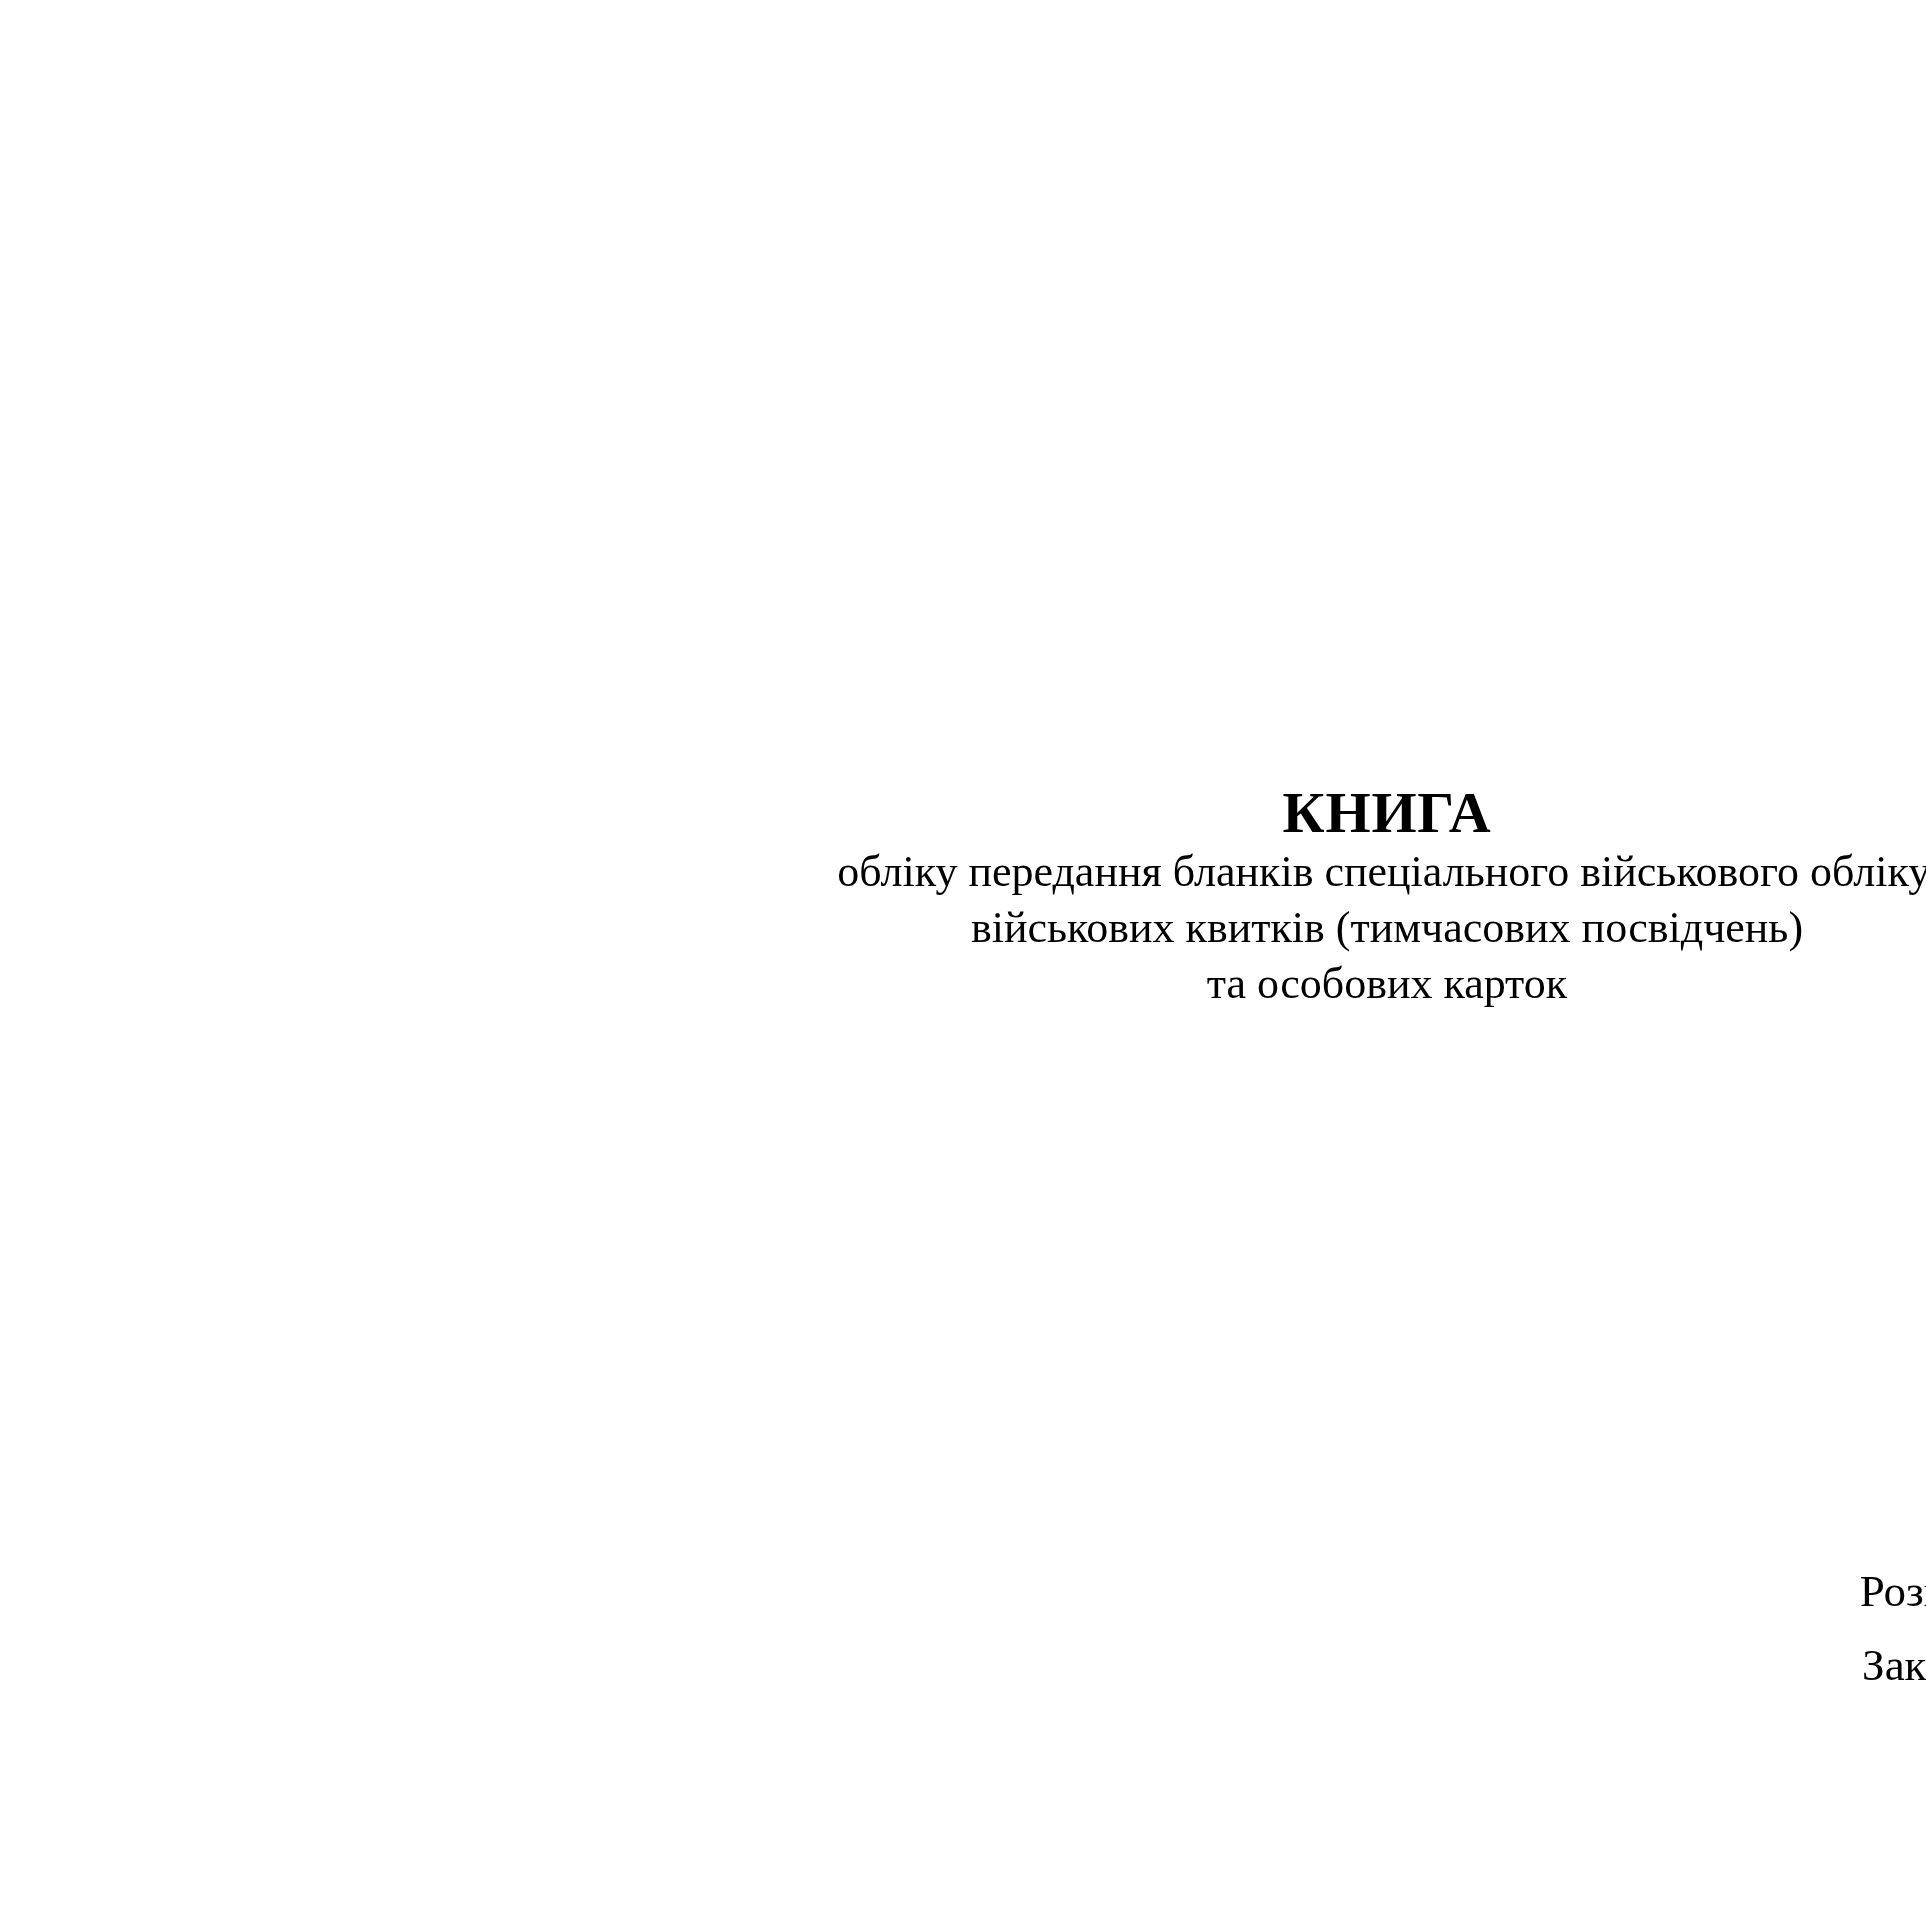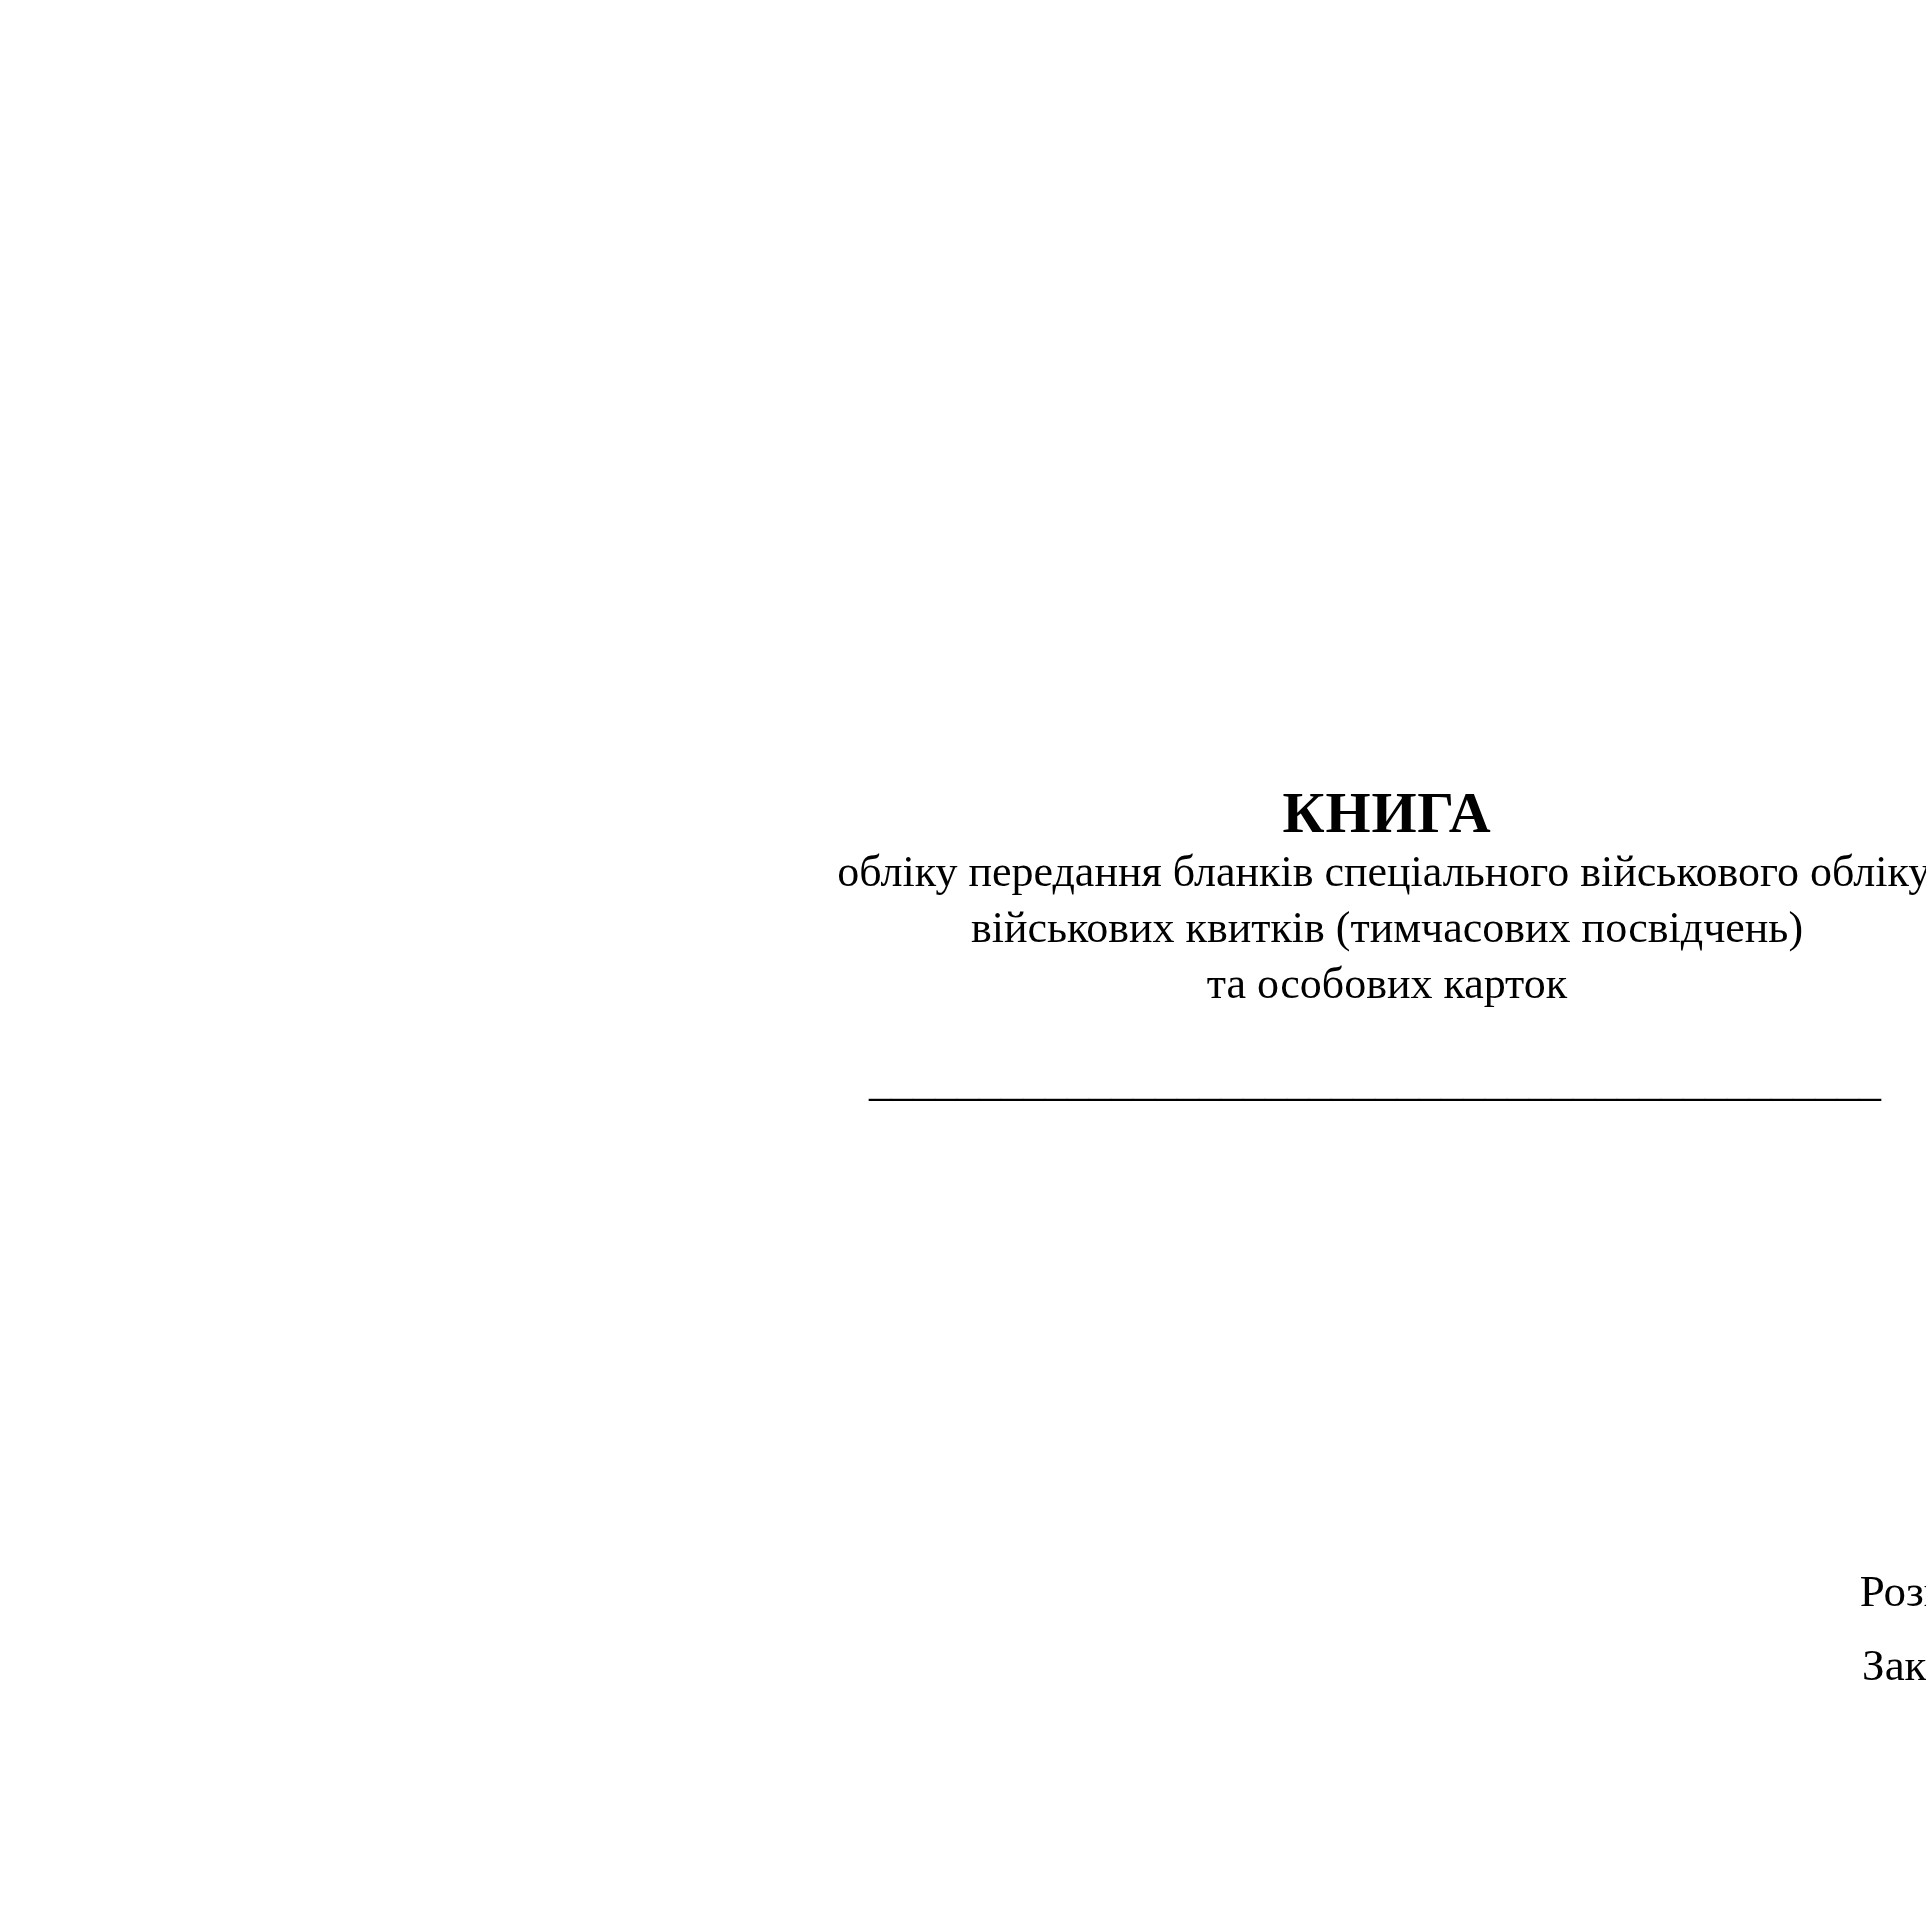--- a/index.html
+++ b/index.html
@@ -70,21 +70,20 @@
 
   <div class="title-block">
     <h1 class="main-title">КНИГА</h1>
     <div class="subtitle">
       <div class="subtitle-line">обліку передання бланків спеціального військового обліку,</div>
       <div class="subtitle-line">військових квитків (тимчасових посвідчень)</div>
       <div class="subtitle-line">та особових карток</div>
     </div>
   </div>
 
-  <div class="fill-line">______________________________________________</div>
 
   <div class="footer-block">
     <div class="footer-line">Розпочато «___» __________ 20___ р.</div>
     <div class="footer-line">Закінчено «___» __________ 20___ р.</div>
     <div class="footer-line">На _____ арк.</div>
   </div>
 
 </div>
 
 

